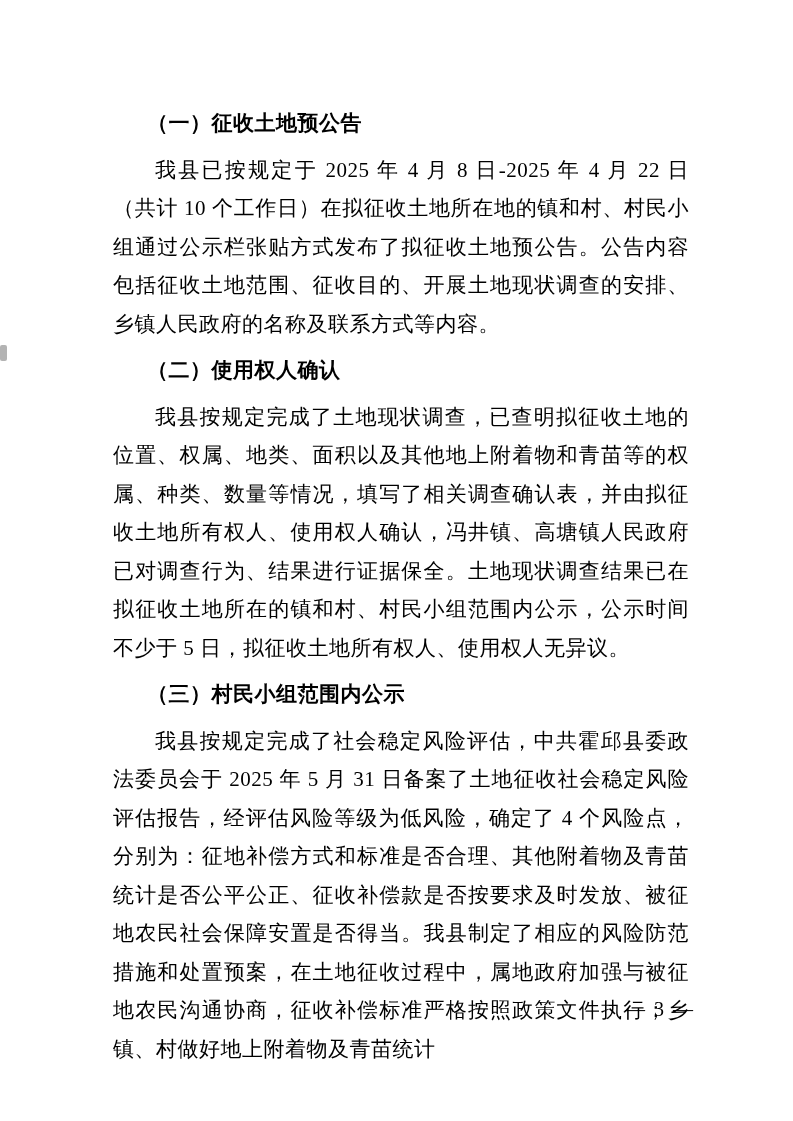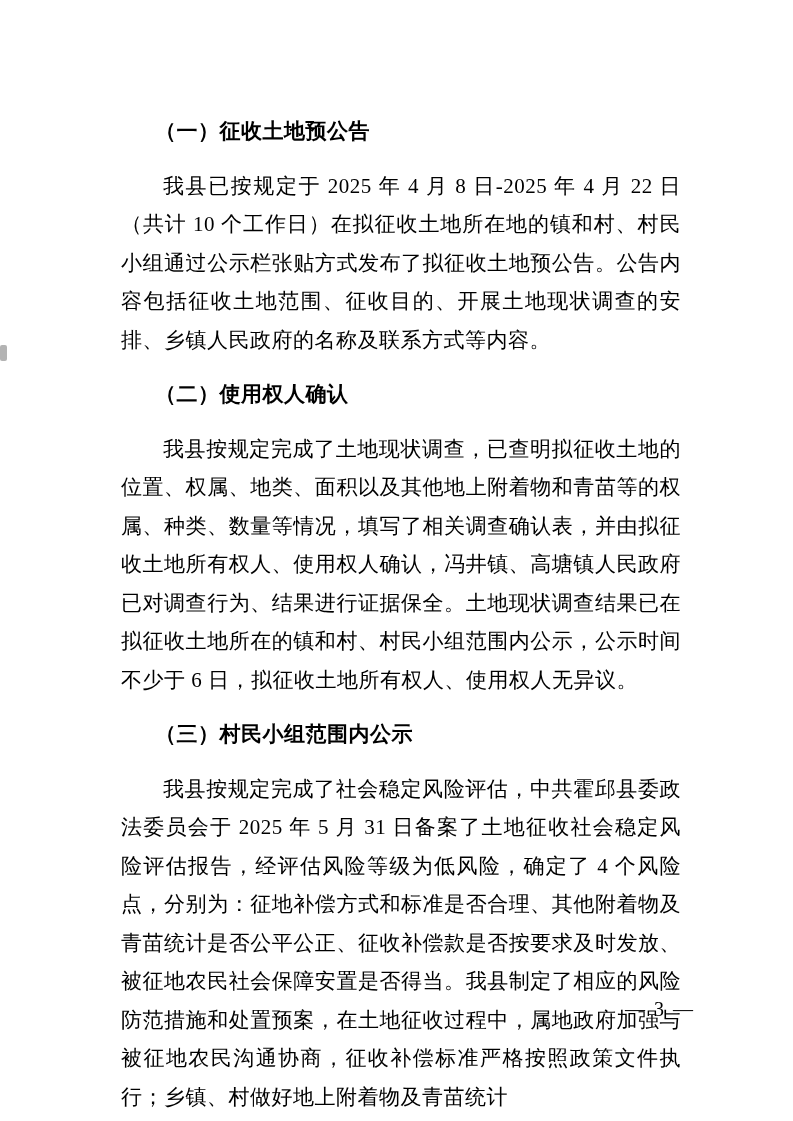--- a/index.html
+++ b/index.html
@@ -27,24 +27,24 @@
     width: 592px;
     font-size: 21px;
     line-height: 38.5px;
     text-align: justify;
     letter-spacing: 0.5px;
   }
   .section-heading {
     font-family: "Liberation Sans", "DejaVu Sans", sans-serif;
     font-weight: 700;
     text-indent: 2em;
-    margin: 8px;
+    margin: 0;
   }
   .paragraph {
-    margin: 16px;
+    margin: 8px;
     text-indent: 2em;
   }
   .page-number {
     position: absolute;
     top: 998px;
     right: 98px;
     font-size: 20px;
     letter-spacing: 2px;
     white-space: nowrap;
   }
@@ -65,21 +65,21 @@
 <div class="page">
 
   <div class="scan-artifact"></div>
 
   <div class="content">
 
     <div class="section-heading">（一）征收土地预公告</div>
     <p class="paragraph">我县已按规定于 2025 年 4 月 8 日-2025 年 4 月 22 日（共计 10 个工作日）在拟征收土地所在地的镇和村、村民小组通过公示栏张贴方式发布了拟征收土地预公告。公告内容包括征收土地范围、征收目的、开展土地现状调查的安排、乡镇人民政府的名称及联系方式等内容。</p>
 
     <div class="section-heading">（二）使用权人确认</div>
-    <p class="paragraph">我县按规定完成了土地现状调查，已查明拟征收土地的位置、权属、地类、面积以及其他地上附着物和青苗等的权属、种类、数量等情况，填写了相关调查确认表，并由拟征收土地所有权人、使用权人确认，冯井镇、高塘镇人民政府已对调查行为、结果进行证据保全。土地现状调查结果已在拟征收土地所在的镇和村、村民小组范围内公示，公示时间不少于 6 日，拟征收土地所有权人、使用权人无异议。</p>
+    <p class="paragraph">我县按规定完成了土地现状调查，已查明拟征收土地的位置、权属、地类、面积以及其他地上附着物和青苗等的权属、种类、数量等情况，填写了相关调查确认表，并由拟征收土地所有权人、使用权人确认，冯井镇、高塘镇人民政府已对调查行为、结果进行证据保全。土地现状调查结果已在拟征收土地所在的镇和村、村民小组范围内公示，公示时间不少于 5 日，拟征收土地所有权人、使用权人无异议。</p>
 
     <div class="section-heading">（三）村民小组范围内公示</div>
     <p class="paragraph">我县按规定完成了社会稳定风险评估，中共霍邱县委政法委员会于 2025 年 5 月 31 日备案了土地征收社会稳定风险评估报告，经评估风险等级为低风险，确定了 4 个风险点，分别为：征地补偿方式和标准是否合理、其他附着物及青苗统计是否公平公正、征收补偿款是否按要求及时发放、被征地农民社会保障安置是否得当。我县制定了相应的风险防范措施和处置预案，在土地征收过程中，属地政府加强与被征地农民沟通协商，征收补偿标准严格按照政策文件执行；乡镇、村做好地上附着物及青苗统计</p>
 
   </div>
 
   <div class="page-number">— 3 —</div>
 
 </div>
 

